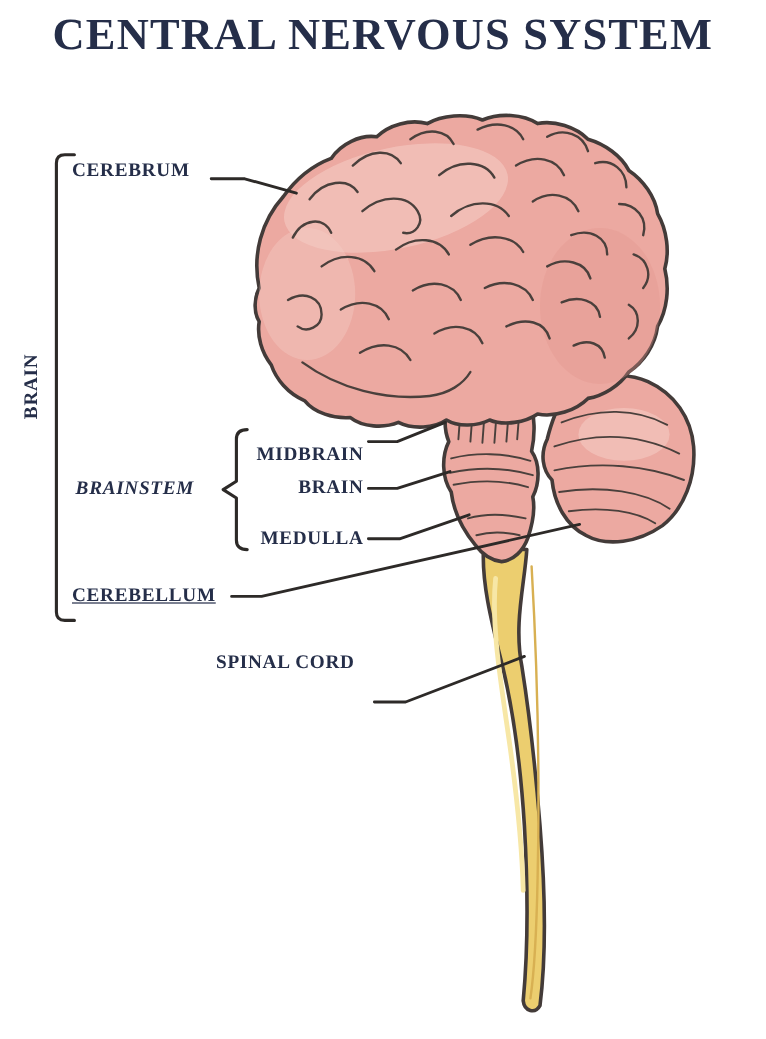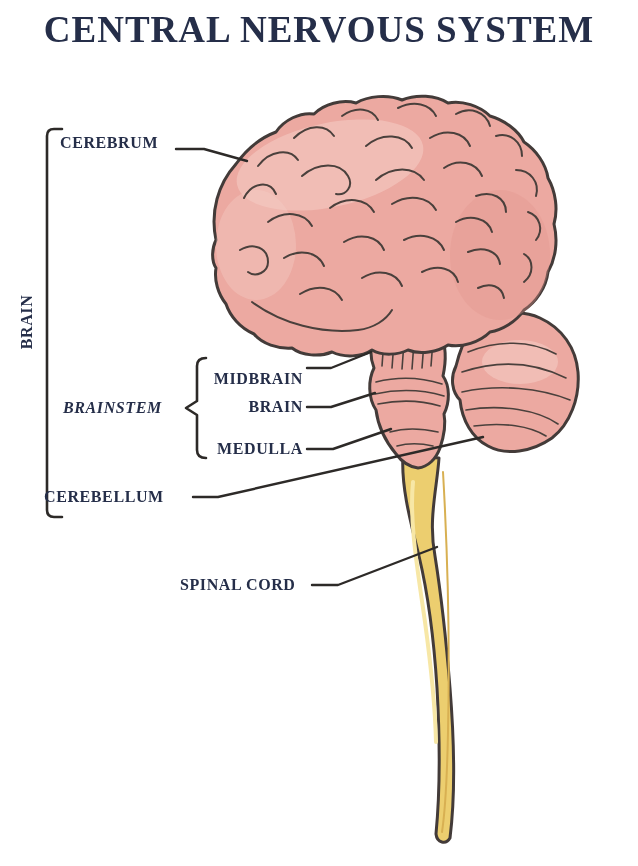--- a/index.html
+++ b/index.html
@@ -183,17 +183,17 @@
   <div class="lbl" style="left:60px; top:134px;">CEREBRUM</div>
 
   <div class="lbl right" style="left:153px; top:370px; width:150px;">MIDBRAIN</div>
 
   <div class="lbl" style="left:63px; top:399px;font-style:italic;">BRAINSTEM</div>
 
   <div class="lbl right" style="left:203px; top:398px; width:100px;">BRAIN</div>
 
   <div class="lbl right" style="left:183px; top:440px; width:120px;text-align:right;">MEDULLA</div>
 
-  <div class="lbl" style="left:44px; top:488px;">CEREBELLUM</div>
+  <div class="lbl" style="left:60px; top:488px;text-decoration:underline;">CEREBELLUM</div>
 
-  <div class="lbl" style="left:180px; top:576px;">SPINAL CORD</div>
+  <div class="lbl" style="left:180px; top:544px;">SPINAL CORD</div>
 
 </div>
 
 </body></html>

